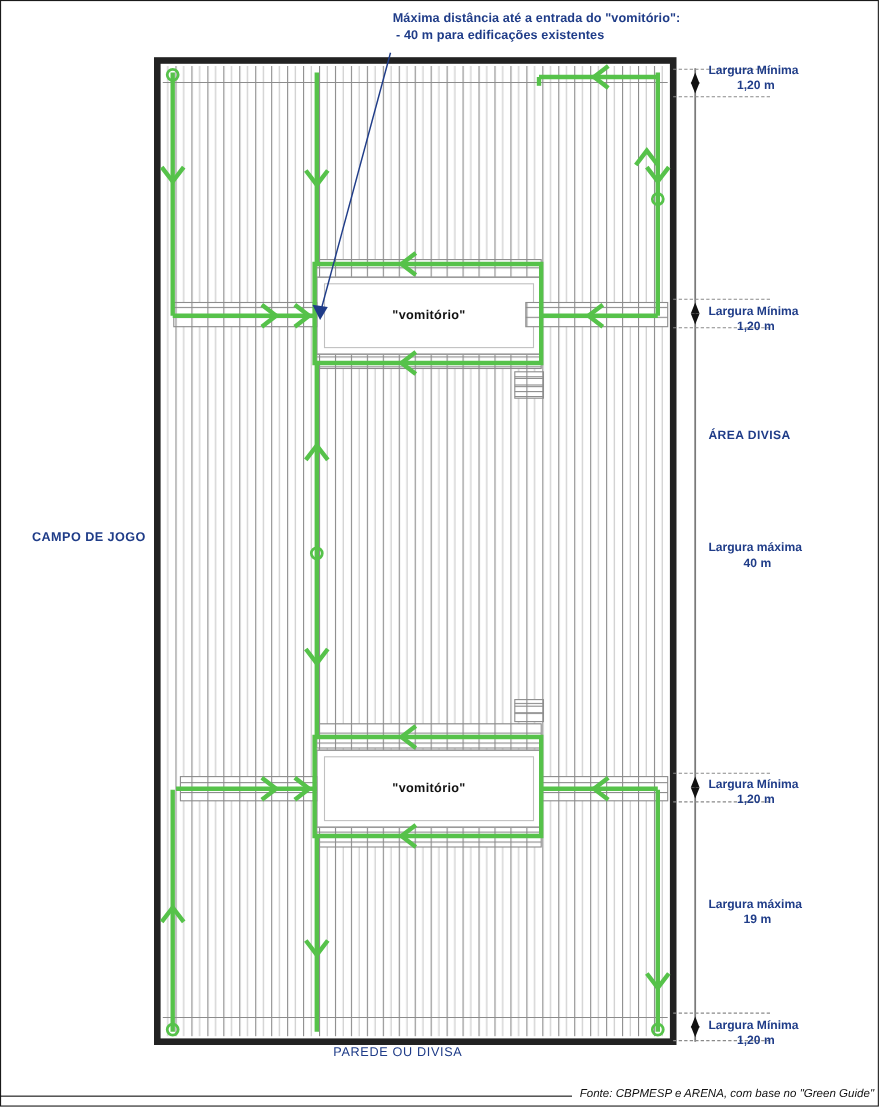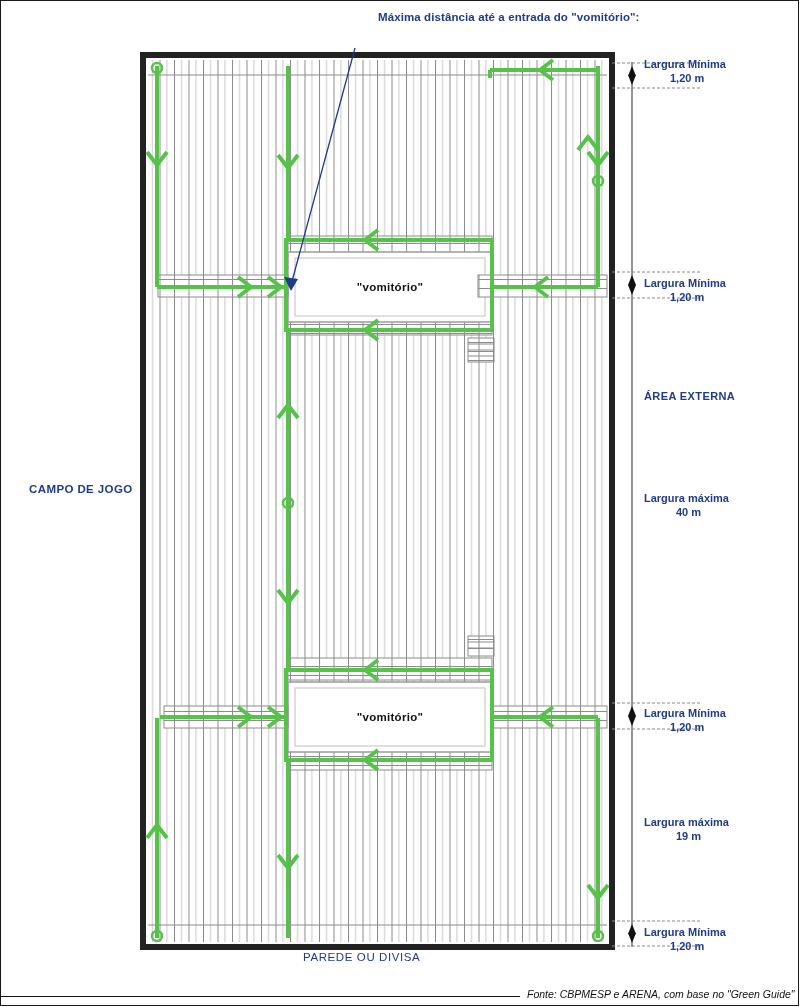--- a/index.html
+++ b/index.html
@@ -8,21 +8,21 @@
 
   #page-frame{position:absolute;left:0;top:0;width:800px;height:1007px;}
 
   
   .page-border{position:absolute;left:0;top:0;width:799px;height:1006px;
       border:1px solid #1a1a1a;box-sizing:border-box;}
 
   
   .callout{position:absolute;color:#1f3c88;font-weight:bold;font-size:11.5px;
       line-height:15px;letter-spacing:.1px;white-space:nowrap;}
-  .callout .ln{display:block;margin-left:21px;}
+  .callout .ln{display:block;}
   .callout .ln.ind{padding-left:3px;}
 
   .lbl{position:absolute;color:#1f3c88;font-weight:bold;font-size:11px;
       line-height:14px;text-align:center;white-space:nowrap;}
 
   .campo{position:absolute;color:#1f3c88;font-weight:bold;font-size:11.5px;
       letter-spacing:.4px;white-space:nowrap;}
 
   .parede{position:absolute;color:#1f3c88;font-weight:normal;font-size:11.5px;
       letter-spacing:.6px;white-space:nowrap;}
@@ -223,40 +223,41 @@
         <polygon points="632,726 628,716 636,716"></polygon>
 
         <polygon points="632,924 628,934 636,934"></polygon>
         <polygon points="632,943 628,933 636,933"></polygon>
       </g>
     </g>
   </svg>
 
   <div class="callout" style="left:357px;top:10px;">
     <span class="ln">Máxima distância até a entrada do "vomitório":</span>
+    <span class="ln ind">- 40 m para edificações existentes</span>
   </div>
 
   <div class="campo" style="left:29px;top:483px;text-align:right;">CAMPO DE JOGO</div>
 
   <div class="parede" style="left:303px;top:951px;">PAREDE OU DIVISA</div>
 
   <div class="vom-label" style="left:288px;top:281px;width:204px;">"vomitório"</div>
   <div class="vom-label" style="left:288px;top:711px;width:204px;">"vomitório"</div>
 
   <div class="lbl" style="left:644px;top:57px;text-align:left;">
     <span>Largura Mínima</span><br>
     <span style="display:inline-block;padding-left:26px;">1,20 m</span>
   </div>
 
   <div class="lbl" style="left:644px;top:276px;text-align:left;">
     <span>Largura Mínima</span><br>
     <span style="display:inline-block;padding-left:26px;">1,20 m</span>
   </div>
 
-  <div class="lbl" style="left:644px;top:389px;text-align:left;letter-spacing:.4px;">ÁREA EXTERNA</div>
+  <div class="lbl" style="left:644px;top:389px;text-align:left;letter-spacing:.4px;">ÁREA DIVISA</div>
 
   <div class="lbl" style="left:644px;top:491px;text-align:left;">
     <span>Largura máxima</span><br>
     <span style="display:inline-block;padding-left:32px;">40 m</span>
   </div>
 
   <div class="lbl" style="left:644px;top:706px;text-align:left;">
     <span>Largura Mínima</span><br>
     <span style="display:inline-block;padding-left:26px;">1,20 m</span>
   </div>

